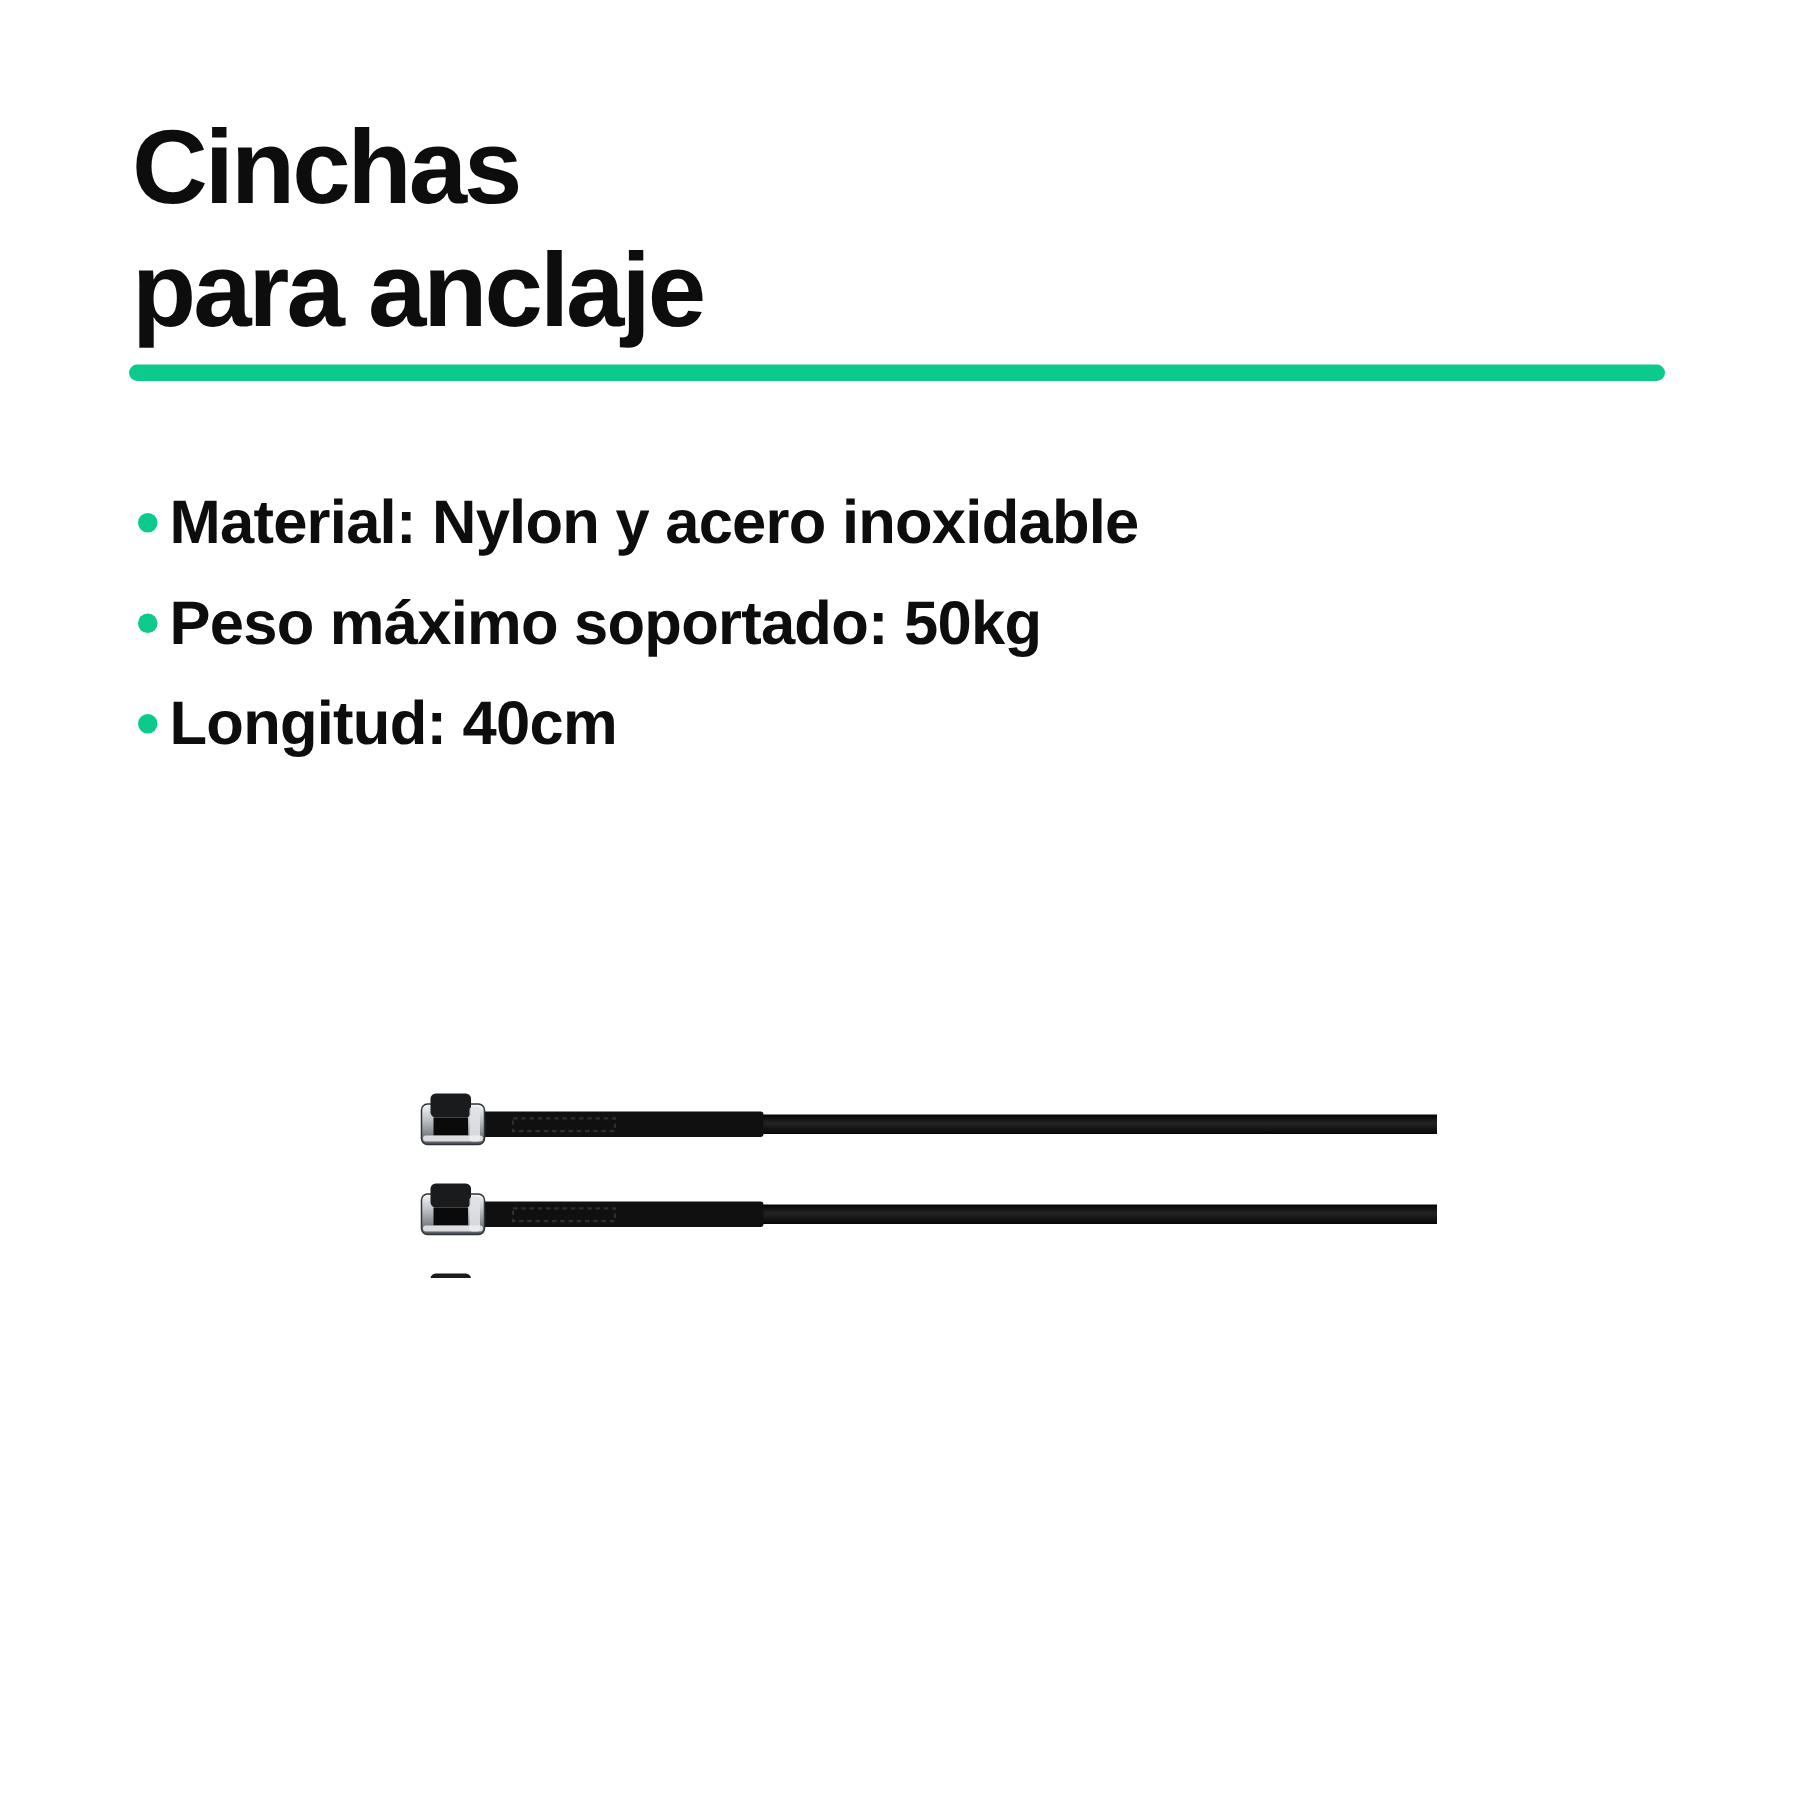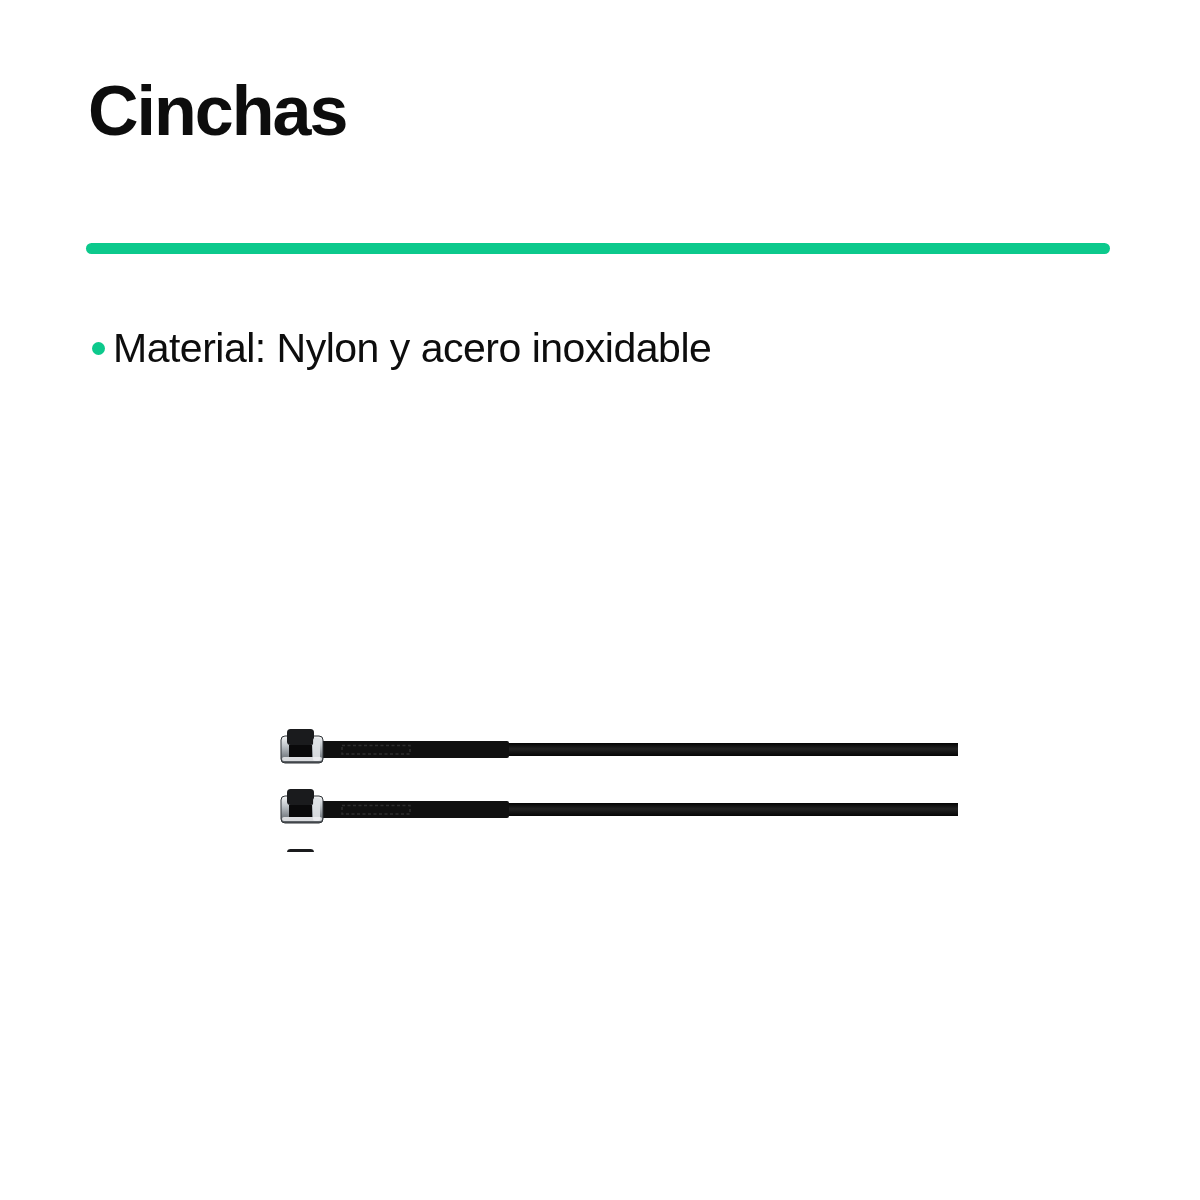--- a/index.html
+++ b/index.html
@@ -45,21 +45,21 @@
     margin: 0;
     padding: 0;
     list-style: none;
   }
   .feature {
     position: relative;
     padding-left: 28px;
     margin-bottom: 19px;
     font-size: 41px;
     line-height: 48px;
-    font-weight: normal;
+    font-weight: bold;
     letter-spacing: -0.5px;
     white-space: nowrap;
   }
   .feature::before {
     content: "";
     position: absolute;
     left: 7px;
     top: 18px;
     width: 13px;
     height: 13px;
@@ -80,26 +80,29 @@
   }
   .strap svg { display: block; }
 </style>
 </head>
 <body>
 
 <div class="poster">
 
   <h1 class="title">
     <span class="title-line">Cinchas</span>
+    <span class="title-line">para anclaje</span>
   </h1>
 
   <div class="divider"></div>
 
   <ul class="features">
     <li class="feature">Material: Nylon y acero inoxidable</li>
+    <li class="feature">Peso máximo soportado: 50kg</li>
+    <li class="feature">Longitud: 40cm</li>
   </ul>
 
   <div class="straps">
     <div class="strap">
       <svg width="678" height="42" viewBox="0 0 678 42" xmlns="http://www.w3.org/2000/svg">
         <defs>
           <linearGradient id="metalV" x1="0" y1="0" x2="0" y2="1">
             <stop offset="0" stop-color="#f5f6f7"></stop>
             <stop offset="0.35" stop-color="#c3c8cc"></stop>
             <stop offset="0.7" stop-color="#878d93"></stop>

